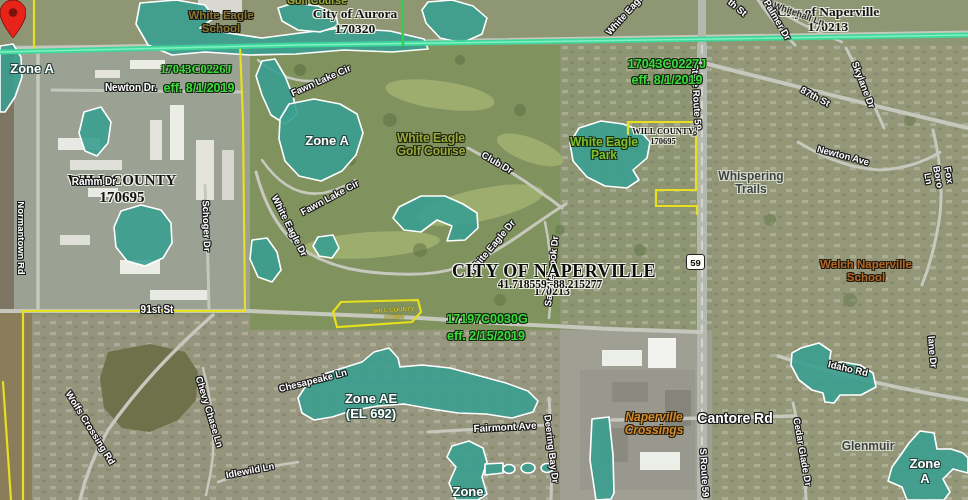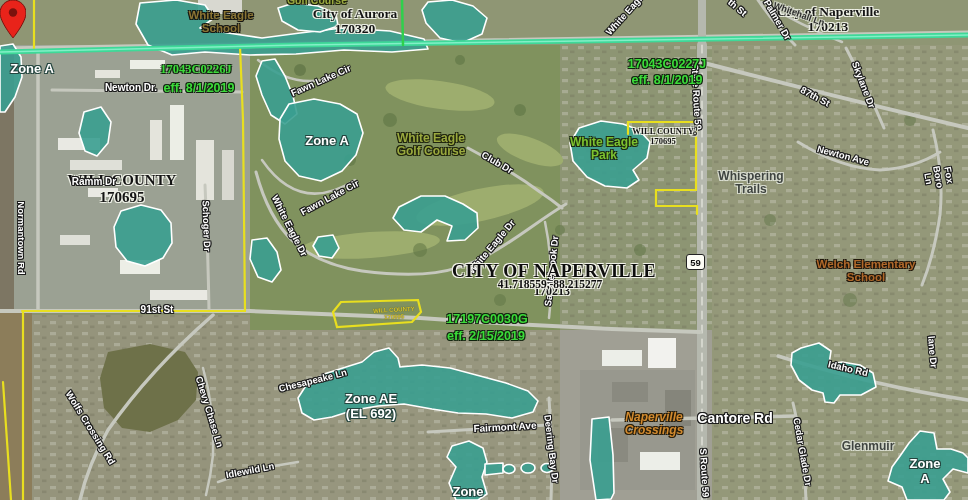--- a/index.html
+++ b/index.html
@@ -244,21 +244,21 @@
 A</div>
       <div class="lbl place-orange" style="left: 654px; top: 424px; transform: translate(-50%, -50%) rotate(0deg);">Naperville
 Crossings</div>
       <div class="lbl street" style="left: 735px; top: 419px; font-size: 14px; transform: translate(-50%, -50%) rotate(0deg);">Cantore Rd</div>
       <div class="lbl street" style="left: 704px; top: 473px; transform: translate(-50%, -50%) rotate(87deg);">S Route 59</div>
       <div class="lbl street" style="left: 848px; top: 369px; transform: translate(-50%, -50%) rotate(13deg);">Idaho Rd</div>
       <div class="lbl street" style="left: 802px; top: 452px; transform: translate(-50%, -50%) rotate(80deg);">Cedar Glade Dr</div>
       <div class="lbl place-gray" style="left: 868px; top: 447px; transform: translate(-50%, -50%) rotate(0deg);">Glenmuir</div>
       <div class="lbl zone" style="left: 925px; top: 472px; transform: translate(-50%, -50%) rotate(0deg);">Zone A</div>
       <div class="lbl street" style="left: 932px; top: 352px; transform: translate(-50%, -50%) rotate(85deg);">lane Dr</div>
-      <div class="lbl place-orange2" style="left: 866px; top: 271px; transform: translate(-50%, -50%) rotate(0deg);">Welch Elementary
+      <div class="lbl place-orange2" style="left: 866px; top: 271px; transform: translate(-50%, -50%) rotate(0deg);">Welch Naperville
 School</div>
     </div>
 
   <div id="shield">59</div>
 
   <svg id="pin" viewBox="0 0 26 38">
     <path d="M13,0 C5.8,0 0,5.8 0,13 C0,22 13,38 13,38 C13,38 26,22 26,13 C26,5.8 20.2,0 13,0 Z" style="fill:var(--pin-red,#e8231a)" stroke="#7a120d" stroke-width="1"></path>
     <circle cx="13" cy="12.5" r="4.2" fill="#7a120d"></circle>
   </svg>
 </div>

